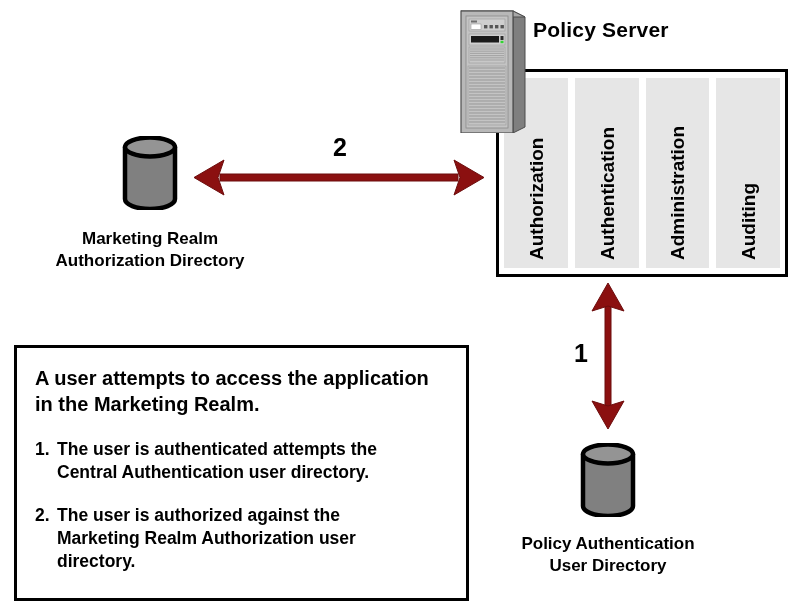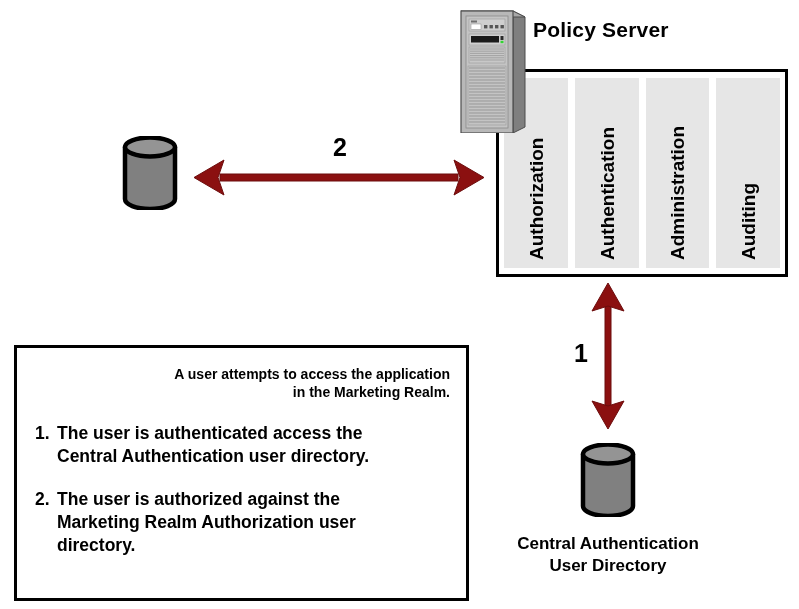--- a/index.html
+++ b/index.html
@@ -121,26 +121,25 @@
     left: 14px;
     top: 345px;
     width: 455px;
     height: 256px;
     box-sizing: border-box;
     border: 3px solid #000000;
     background: #ffffff;
     padding: 17px 16px 0 18px;
   }
   #description-intro {
-    font-size: 14px;
+    font-size: 20px;
     font-weight: bold;
     line-height: 1.32;
     margin: 0 0 20px 0;
     white-space: pre-line;
-    text-align: right;
   }
   .description-step {
     display: flex;
     font-size: 17.5px;
     font-weight: bold;
     line-height: 1.32;
     margin-bottom: 20px;
   }
   .description-step-number {
     flex: 0 0 auto;
@@ -227,26 +226,28 @@
       <line x1="12" y1="109" x2="48" y2="109"></line>
       <line x1="12" y1="112" x2="48" y2="112"></line>
       <line x1="12" y1="115" x2="48" y2="115"></line>
     </g>
   </svg>
 
   <svg id="marketing-directory-cylinder" class="cylinder" viewBox="0 0 60 74">
     <path d="M5,11 L5,63 A25,10 0 0 0 55,63 L55,11 Z" fill="#808080" stroke="#000000" stroke-width="4.5" stroke-linejoin="round"></path>
     <ellipse cx="30" cy="11" rx="25" ry="9.5" fill="#949494" stroke="#000000" stroke-width="4.5"></ellipse>
   </svg>
+  <div id="marketing-directory-label" class="dir-label">Marketing Realm
+Authorization Directory</div>
 
   <svg id="central-directory-cylinder" class="cylinder" viewBox="0 0 60 74">
     <path d="M5,11 L5,63 A25,10 0 0 0 55,63 L55,11 Z" fill="#808080" stroke="#000000" stroke-width="4.5" stroke-linejoin="round"></path>
     <ellipse cx="30" cy="11" rx="25" ry="9.5" fill="#949494" stroke="#000000" stroke-width="4.5"></ellipse>
   </svg>
-  <div id="central-directory-label" class="dir-label">Central Authentication
+  <div id="central-directory-label" class="dir-label">Policy Authentication
 User Directory</div>
 
   <svg id="arrow-2" viewBox="0 0 294 40">
 
     <rect x="28" y="16" width="238" height="7" fill="#8B1010" stroke="#6d0d0d" stroke-width="1"></rect>
 
     <path d="M2,19.5 L32,2 L26,19.5 L32,37 Z" fill="#8B1010" stroke="#6d0d0d" stroke-width="1" stroke-linejoin="round"></path>
 
     <path d="M292,19.5 L262,2 L268,19.5 L262,37 Z" fill="#8B1010" stroke="#6d0d0d" stroke-width="1" stroke-linejoin="round"></path>
   </svg>
@@ -261,21 +262,21 @@
     <path d="M22,148 L38,120 L22,125 L6,120 Z" fill="#8B1010" stroke="#6d0d0d" stroke-width="1" stroke-linejoin="round"></path>
   </svg>
   <div id="arrow-1-number" class="arrow-number">1</div>
 
   <div id="description-box">
     <p id="description-intro">A user attempts to access the application
 in the Marketing Realm.</p>
 
     <div class="description-step">
       <span class="description-step-number">1.</span>
-      <span class="description-step-text">The user is authenticated access the
+      <span class="description-step-text">The user is authenticated attempts the
 Central Authentication user directory.</span>
     </div>
 
     <div class="description-step">
       <span class="description-step-number">2.</span>
       <span class="description-step-text">The user is authorized against the
 Marketing Realm Authorization user
 directory.</span>
     </div>
   </div>

